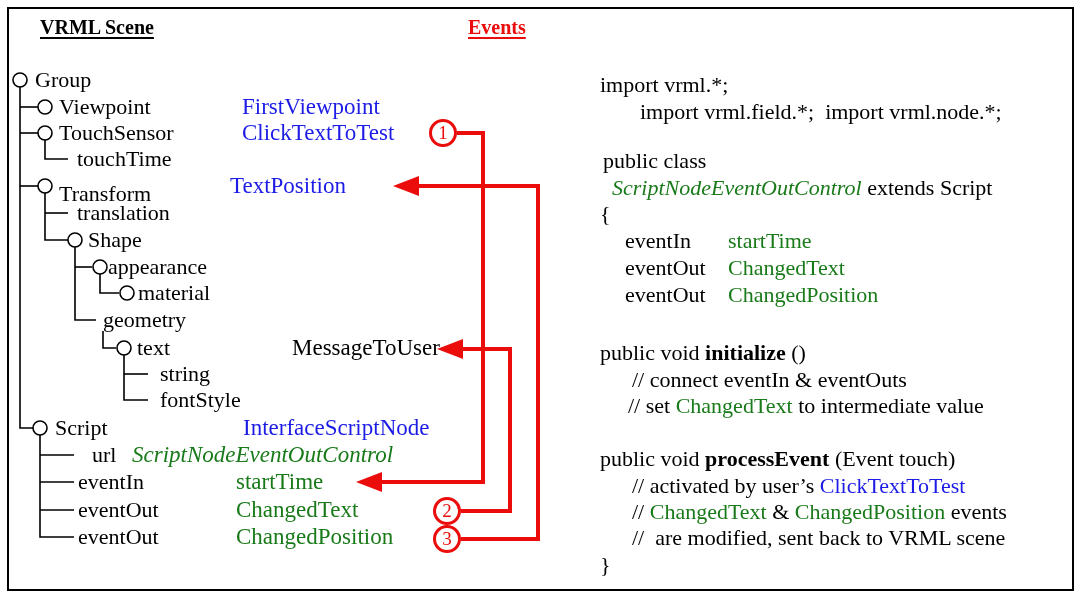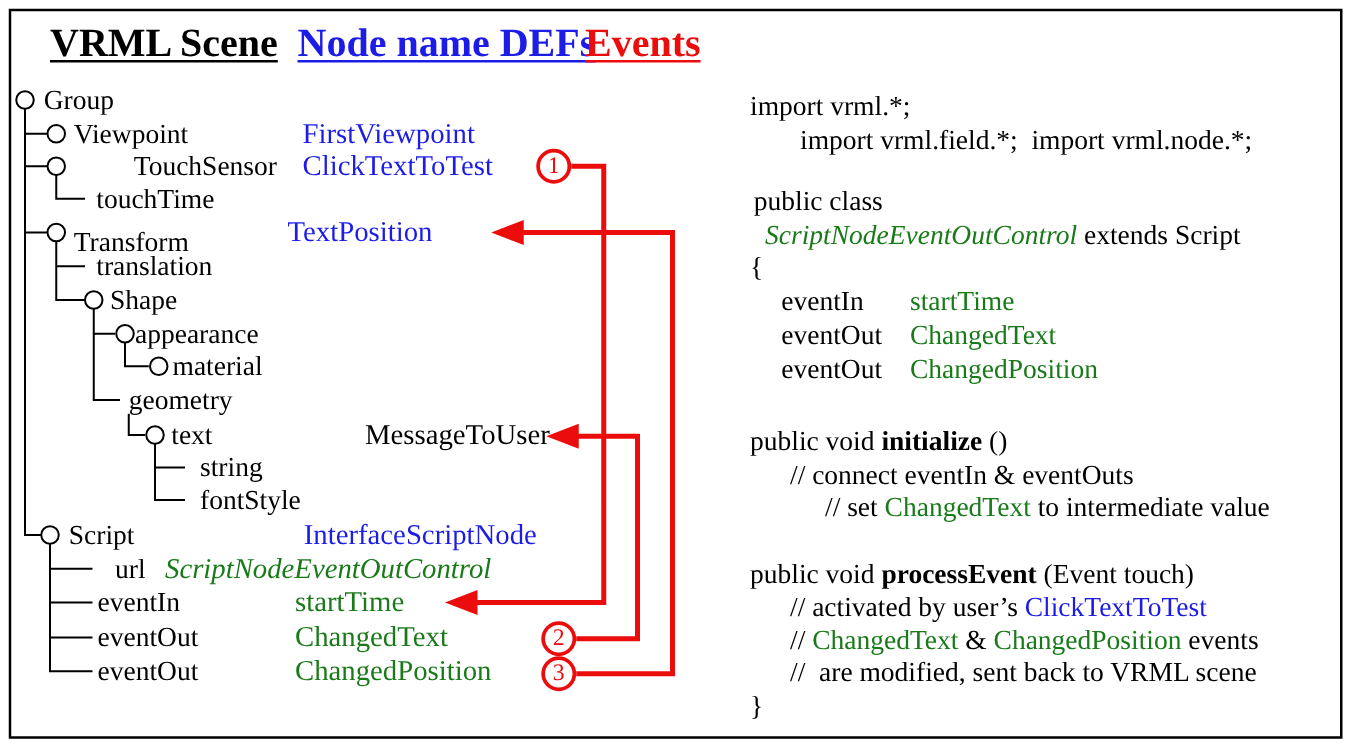--- a/index.html
+++ b/index.html
@@ -3,21 +3,21 @@
 <meta charset="utf-8">
 <style>
   html,body{margin:0;padding:0;background:#ffffff;}
   #canvas{
     position:relative;width:1081px;height:597px;background:#ffffff;overflow:hidden;
     font-family:"Liberation Serif","DejaVu Serif",serif;
   }
   #frame{position:absolute;left:7px;top:7px;width:1063px;height:580px;border:2px solid #000;}
   #overlay{position:absolute;left:0;top:0;width:1081px;height:597px;}
   .hdr{
-    position:absolute;font-size:32px;font-weight:bold;line-height:1.15;white-space:pre;
+    position:absolute;font-size:20px;font-weight:bold;line-height:1.15;white-space:pre;
     text-decoration:underline;text-decoration-thickness:2px;text-underline-offset:3px;
   }
   .t{position:absolute;font-size:22px;line-height:26px;white-space:pre;color:#000;}
   .code-line{position:absolute;font-size:22px;line-height:26px;white-space:pre;color:#000;}
   .kw{display:inline-block;width:103px;}
   .badge{
     position:absolute;width:28px;height:28px;box-sizing:border-box;border:3px solid;
     border-radius:50%;background:#fff;text-align:center;font-size:19px;line-height:21px;
     font-family:"Liberation Serif","DejaVu Serif",serif;
   }
@@ -69,28 +69,27 @@
         <polygon points="437,349 463,339 463,359" fill="#EB0C0C" stroke="none"></polygon>
       </g>
       <g>
         <path d="M461 539 H538 V186 H407"></path>
         <polygon points="393,186 419,176 419,196" fill="#EB0C0C" stroke="none"></polygon>
       </g>
     </g>
   </svg>
 
   <div class="hdr" id="hdr0" style="left: 40px; top: 16px; color: rgb(0, 0, 0);">VRML Scene</div>
-  <div class="hdr" id="hdr1" style="left: 238px; top: 16px; color: rgb(28, 28, 230);">Node name DEFs</div>
   <div class="hdr" id="hdr2" style="left: 468px; top: 16px; color: rgb(235, 12, 12);">Events</div>
 
   <div id="tree">
       <span class="t" style="left: 35px; top: 67px;">Group</span>
       <span class="t" style="left: 59px; top: 94px;">Viewpoint</span>
       <span class="t" style="left: 242px; top: 94px; font-size: 23px; color: rgb(28, 28, 230);">FirstViewpoint</span>
-      <span class="t" style="left: 59px; top: 120px; margin-left: 48px;">TouchSensor</span>
+      <span class="t" style="left: 59px; top: 120px;">TouchSensor</span>
       <span class="t" style="left: 242px; top: 120px; font-size: 23px; color: rgb(28, 28, 230);">ClickTextToTest</span>
       <span class="t" style="left: 77px; top: 146px;">touchTime</span>
       <span class="t" style="left: 59px; top: 164px; margin-top: 17px;">Transform</span>
       <span class="t" style="left: 230px; top: 173px; font-size: 23px; color: rgb(28, 28, 230);">TextPosition</span>
       <span class="t" style="left: 77px; top: 200px;">translation</span>
       <span class="t" style="left: 88px; top: 227px;">Shape</span>
       <span class="t" style="left: 108px; top: 254px;">appearance</span>
       <span class="t" style="left: 138px; top: 280px; text-align: right;">material</span>
       <span class="t" style="left: 103px; top: 307px;">geometry</span>
       <span class="t" style="left: 137px; top: 335px;">text</span>
@@ -117,20 +116,20 @@
       <div class="code-line" style="left: 600px; top: 72px;"><span>import vrml.*;</span></div>
       <div class="code-line" style="left: 600px; top: 99px; margin-left: 40px;"><span>import vrml.field.*;  import vrml.node.*;</span></div>
       <div class="code-line" style="left: 603px; top: 148px;"><span>public class</span></div>
       <div class="code-line" style="left: 612px; top: 175px;"><span style="color: rgb(25, 122, 25); font-style: italic;">ScriptNodeEventOutControl</span><span> extends Script</span></div>
       <div class="code-line" style="left: 600px; top: 201px;"><span>{</span></div>
       <div class="code-line" style="left: 625px; top: 228px;"><span class="kw">eventIn</span><span style="color: rgb(25, 122, 25);">startTime</span></div>
       <div class="code-line" style="left: 625px; top: 255px;"><span class="kw">eventOut</span><span style="color: rgb(25, 122, 25);">ChangedText</span></div>
       <div class="code-line" style="left: 625px; top: 282px;"><span class="kw">eventOut</span><span style="color: rgb(25, 122, 25);">ChangedPosition</span></div>
       <div class="code-line" style="left: 600px; top: 340px;"><span>public void </span><span style="font-weight: bold;">initialize</span><span> ()</span></div>
       <div class="code-line" style="left: 632px; top: 367px;"><span>// connect eventIn &amp; eventOuts</span></div>
-      <div class="code-line" style="left: 660px; top: 393px; font-family: Liberation Serif, serif;"><span>// set </span><span style="color: rgb(25, 122, 25);">ChangedText</span><span> to intermediate value</span></div>
+      <div class="code-line" style="left: 628px; top: 393px; font-family: Liberation Serif, serif;"><span>// set </span><span style="color: rgb(25, 122, 25);">ChangedText</span><span> to intermediate value</span></div>
       <div class="code-line" style="left: 600px; top: 446px;"><span>public void </span><span style="font-weight: bold;">processEvent</span><span> (Event touch)</span></div>
       <div class="code-line" style="left: 632px; top: 473px;"><span>// activated by user’s </span><span style="color: rgb(28, 28, 230);">ClickTextToTest</span></div>
       <div class="code-line" style="left: 632px; top: 499px;"><span>// </span><span style="color: rgb(25, 122, 25);">ChangedText</span><span> &amp; </span><span style="color: rgb(25, 122, 25);">ChangedPosition</span><span> events</span></div>
       <div class="code-line" style="left: 632px; top: 525px;"><span>//  are modified, sent back to VRML scene</span></div>
       <div class="code-line" style="left: 600px; top: 552px;"><span>}</span></div>
     </div>
 </div>
 
 </body></html>

